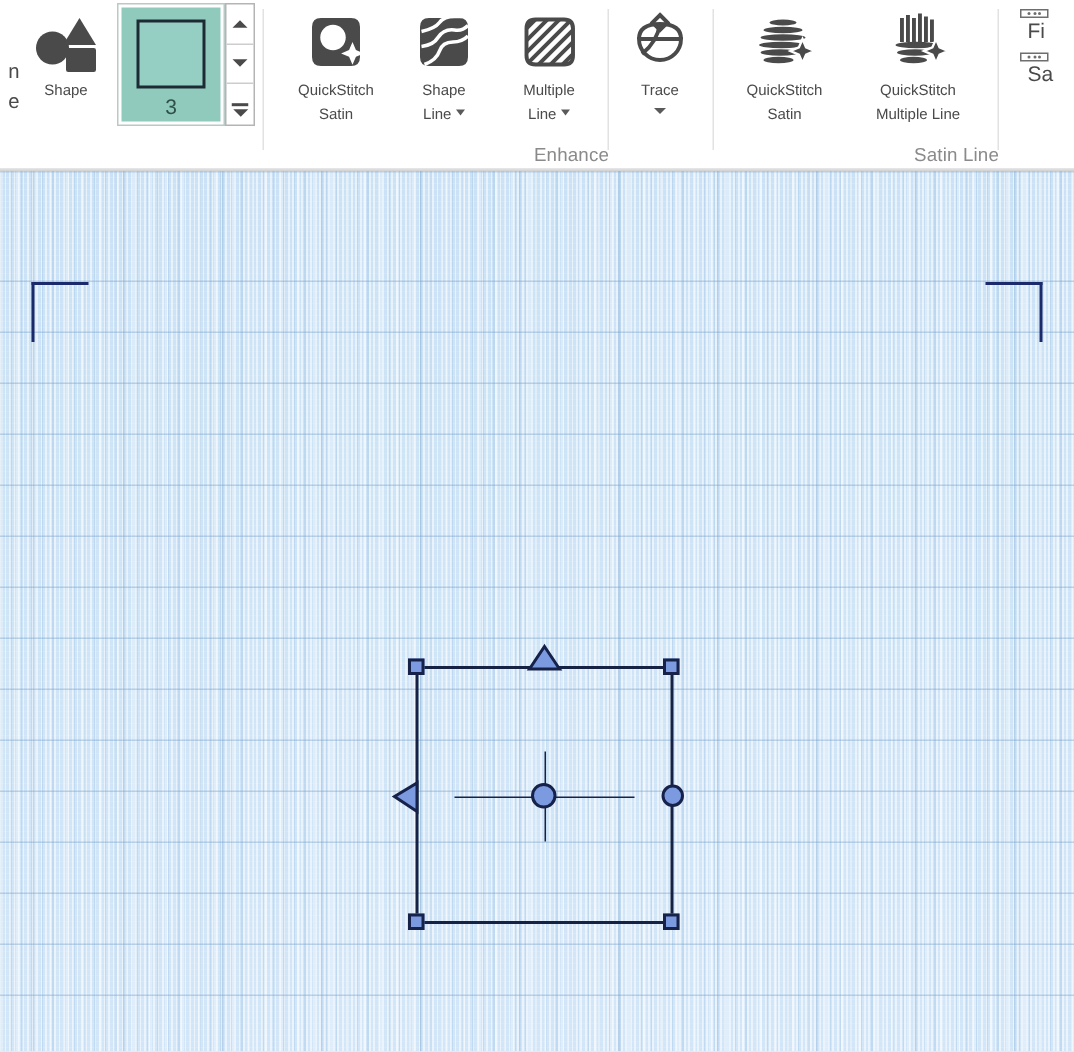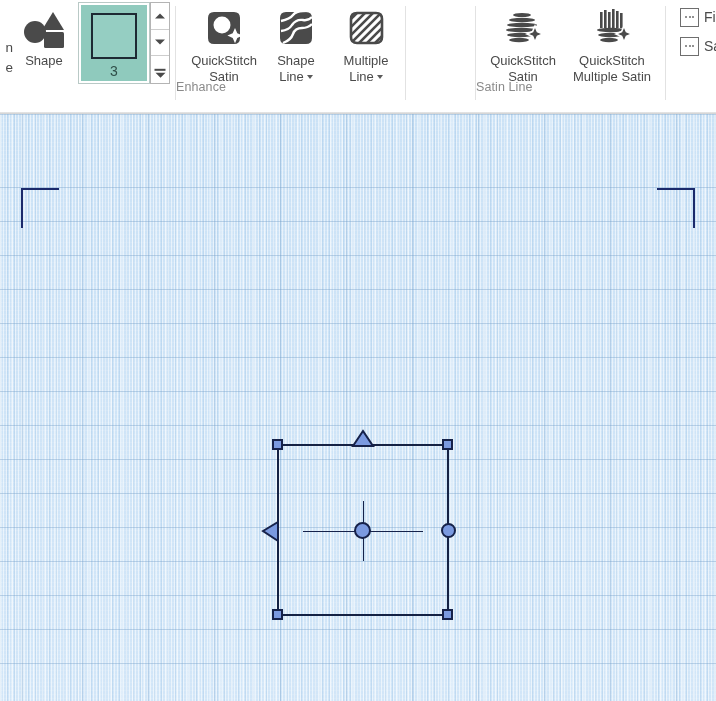--- a/index.html
+++ b/index.html
@@ -21,37 +21,37 @@
     position:absolute;left:0;top:112px;width:716px;height:2px;
     background:linear-gradient(to bottom,#e9e9e9,#d0d0d0);
   }
 
   .group{position:absolute;top:0;height:112px;}
   .group-sep{
     position:absolute;top:6px;width:1px;height:94px;
     background:#e2e2e2;
   }
   .group-title{
-    position:absolute;bottom:18px;width:100%;text-align:left;
+    position:absolute;bottom:2px;width:100%;text-align:right;
     font-size:12.5px;color:#8a8a8a;letter-spacing:.1px;
     white-space:nowrap;
     margin-top:16px;
   }
 
   
   .cmd{
     position:absolute;top:4px;width:72px;
     display:flex;flex-direction:column;align-items:center;
     cursor:default;
   }
   .cmd .glyph{
     width:44px;height:44px;display:block;margin-top:2px;
   }
   .cmd .lbl{
-    margin-top:3px;text-align:center;font-size:13px;line-height:15.5px;
+    margin-top:3px;text-align:center;font-size:10px;line-height:15.5px;
     color:#4a4a4a;white-space:nowrap;
   }
   .cmd .lbl .caret{
     display:inline-block;margin-left:3px;
     border-left:3.5px solid transparent;border-right:3.5px solid transparent;
     border-top:4px solid #5a5a5a;vertical-align:2px;
   }
   .caret-below{
     margin-top:3px;
     border-left:4px solid transparent;border-right:4px solid transparent;
@@ -105,21 +105,21 @@
     width:11px;height:2px;background:#4a4a4a;
   }
   .dropbar::after{
     content:"";position:absolute;left:50%;top:4px;transform:translateX(-50%);
     border-left:5px solid transparent;border-right:5px solid transparent;
     border-top:5px solid #4a4a4a;
   }
 
   
   .small-btn{
-    position:absolute;display:flex;align-items:center;height:22px;
+    position:absolute;display:flex;align-items:flex-start;height:22px;flex-direction:column;
   }
   .dots-box{
     width:19px;height:19px;border:1.5px solid #6e6e6e;box-sizing:border-box;
     display:flex;align-items:center;justify-content:center;background:#fff;
   }
   .dots-box span{
     width:2px;height:2px;background:#6e6e6e;margin:0 .7px;border-radius:50%;
     display:block;
   }
   .small-btn .lbl2{
@@ -267,20 +267,30 @@
           <span>Multiple</span><br>
           <span>Line</span><i class="caret"></i>
         </div>
       </div>
 
       <div class="group-title">Enhance</div>
       <div class="group-sep" style="left:229px;"></div>
     </div>
 
     <div class="group" style="left:406px;width:70px;">
+      <div class="cmd" style="left:-1px;width:70px;">
+        <svg class="glyph" viewBox="0 0 44 44">
+          <path d="M8 20 a14 14 0 0 0 28 0 z" fill="none" stroke="#4a4a4a" stroke-width="2.6"></path>
+          <path d="M8 20 q0 -10 14 -10 q14 0 14 10" fill="none" stroke="#4a4a4a" stroke-width="2.6"></path>
+          <path d="M22 4 l5 5 l-5 5 l-5 -5 z" fill="none" stroke="#4a4a4a" stroke-width="2.6"></path>
+          <path d="M22 10 q-2 12 -12 20" fill="none" stroke="#4a4a4a" stroke-width="2.6"></path>
+        </svg>
+        <div class="lbl">Trace</div>
+        <i class="caret-below"></i>
+      </div>
       <div class="group-sep" style="left:69px;"></div>
     </div>
 
     <div class="group" style="left:476px;width:190px;">
 
       <div class="cmd" style="left:9px;width:76px;">
         <svg class="glyph" viewBox="0 0 44 44">
           <g fill="#4a4a4a">
             <ellipse cx="21" cy="9" rx="9" ry="2"></ellipse>
             <ellipse cx="21" cy="14" rx="13" ry="2.2"></ellipse>
@@ -307,21 +317,21 @@
             <rect x="26" y="5" width="2.6" height="17"></rect>
             <rect x="30" y="7" width="2.6" height="15"></rect>
             <ellipse cx="21" cy="24" rx="14" ry="2.2"></ellipse>
             <ellipse cx="20" cy="29" rx="12" ry="2.2"></ellipse>
             <ellipse cx="19" cy="34" rx="9" ry="2.2"></ellipse>
           </g>
           <path d="M34 20 l2.4 5.6 l5.6 2.4 l-5.6 2.4 l-2.4 5.6 l-2.4 -5.6 l-5.6 -2.4 l5.6 -2.4 z" fill="#4a4a4a" stroke="#ffffff" stroke-width="1.6"></path>
         </svg>
         <div class="lbl">
           <span>QuickStitch</span><br>
-          <span>Multiple Satin</span>
+          <span>Multiple Line</span>
         </div>
       </div>
 
       <div class="group-title">Satin Line</div>
       <div class="group-sep" style="left:189px;"></div>
     </div>
 
     <div class="group" style="left:666px;width:50px;">
       <div class="small-btn" style="left:14px;top:6px;">
         <span class="dots-box">

